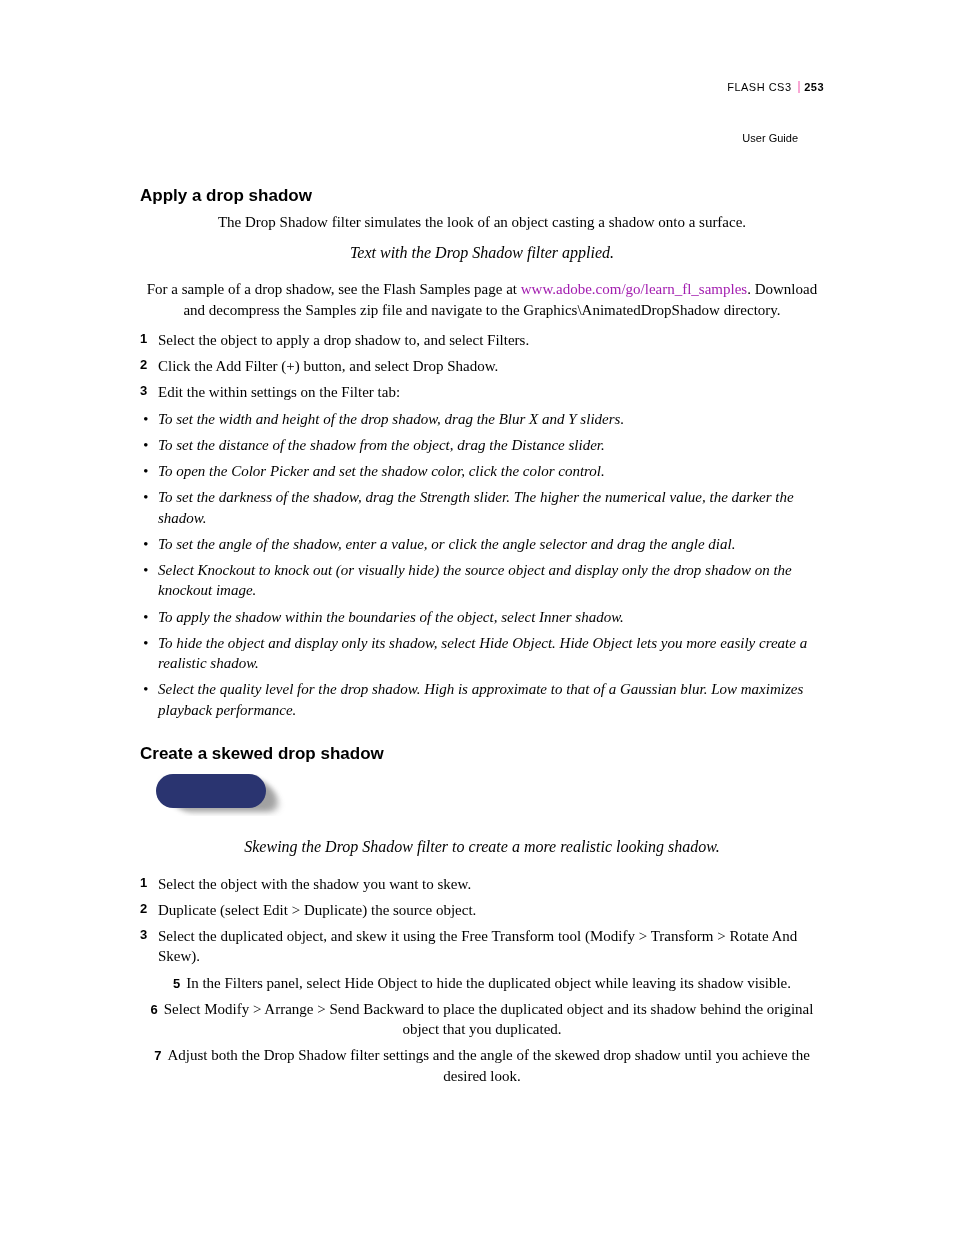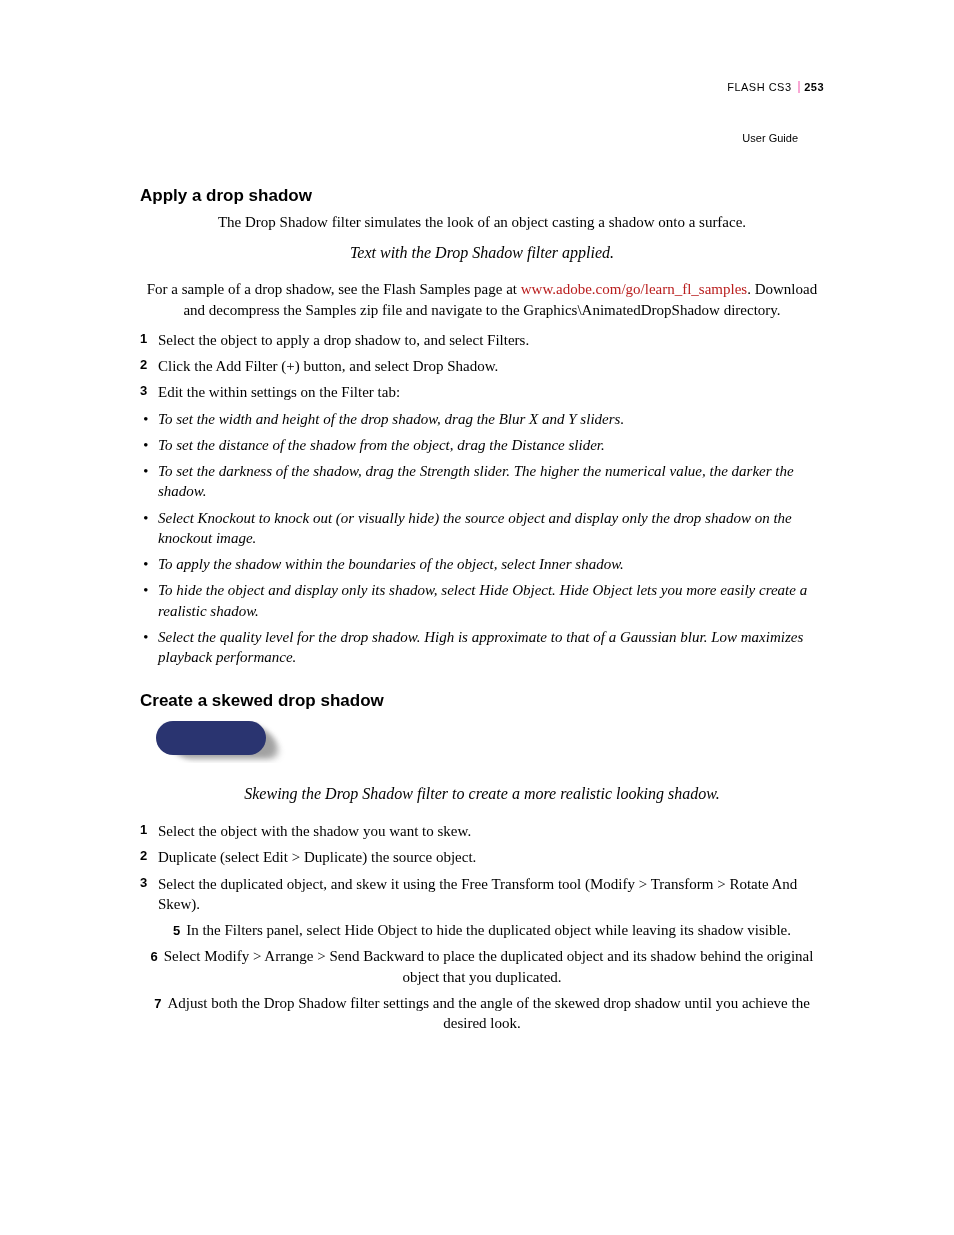--- a/index.html
+++ b/index.html
@@ -34,21 +34,21 @@
     font-size: 15px;
     line-height: 1.35;
     margin: 4px 0 10px 0;
     text-align: center;
   }
   .caption {
     font-style: italic;
     font-size: 16px;
     margin: 2px 0 16px 0;
   }
-  a.link { color: #b91c1c; text-decoration: none; margin-top: 28px; }
+  a.link { color: #a21caf; text-decoration: none; margin-top: 28px; }
   ol.numlist, ul.blist {
     padding-left: 0;
     margin: 6px 0 6px 0;
     list-style: none;
   }
   ol.numlist > li {
     font-size: 15px;
     line-height: 1.35;
     margin: 6px 0;
     padding-left: 18px;
@@ -118,21 +118,23 @@
 
   <ol class="numlist">
     <li><span class="num">1</span><span>Select the object to apply a drop shadow to, and select Filters.</span></li>
     <li><span class="num">2</span><span>Click the Add Filter (+) button, and select Drop Shadow.</span></li>
     <li><span class="num">3</span><span>Edit the within settings on the Filter tab:</span></li>
   </ol>
 
   <ul class="blist">
     <li>To set the width and height of the drop shadow, drag the Blur X and Y sliders.</li>
     <li>To set the distance of the shadow from the object, drag the Distance slider.</li>
+    <li>To open the Color Picker and set the shadow color, click the color control.</li>
     <li>To set the darkness of the shadow, drag the Strength slider. The higher the numerical value, the darker the shadow.</li>
+    <li>To set the angle of the shadow, enter a value, or click the angle selector and drag the angle dial.</li>
     <li>Select Knockout to knock out (or visually hide) the source object and display only the drop shadow on the knockout image.</li>
     <li>To apply the shadow within the boundaries of the object, select Inner shadow.</li>
     <li>To hide the object and display only its shadow, select Hide Object. Hide Object lets you more easily create a realistic shadow.</li>
     <li>Select the quality level for the drop shadow. High is approximate to that of a Gaussian blur. Low maximizes playback performance.</li>
   </ul>
 
   <h2>Create a skewed drop shadow</h2>
 
   <div class="pill">
     <svg width="150" height="60" viewBox="0 0 150 60">

